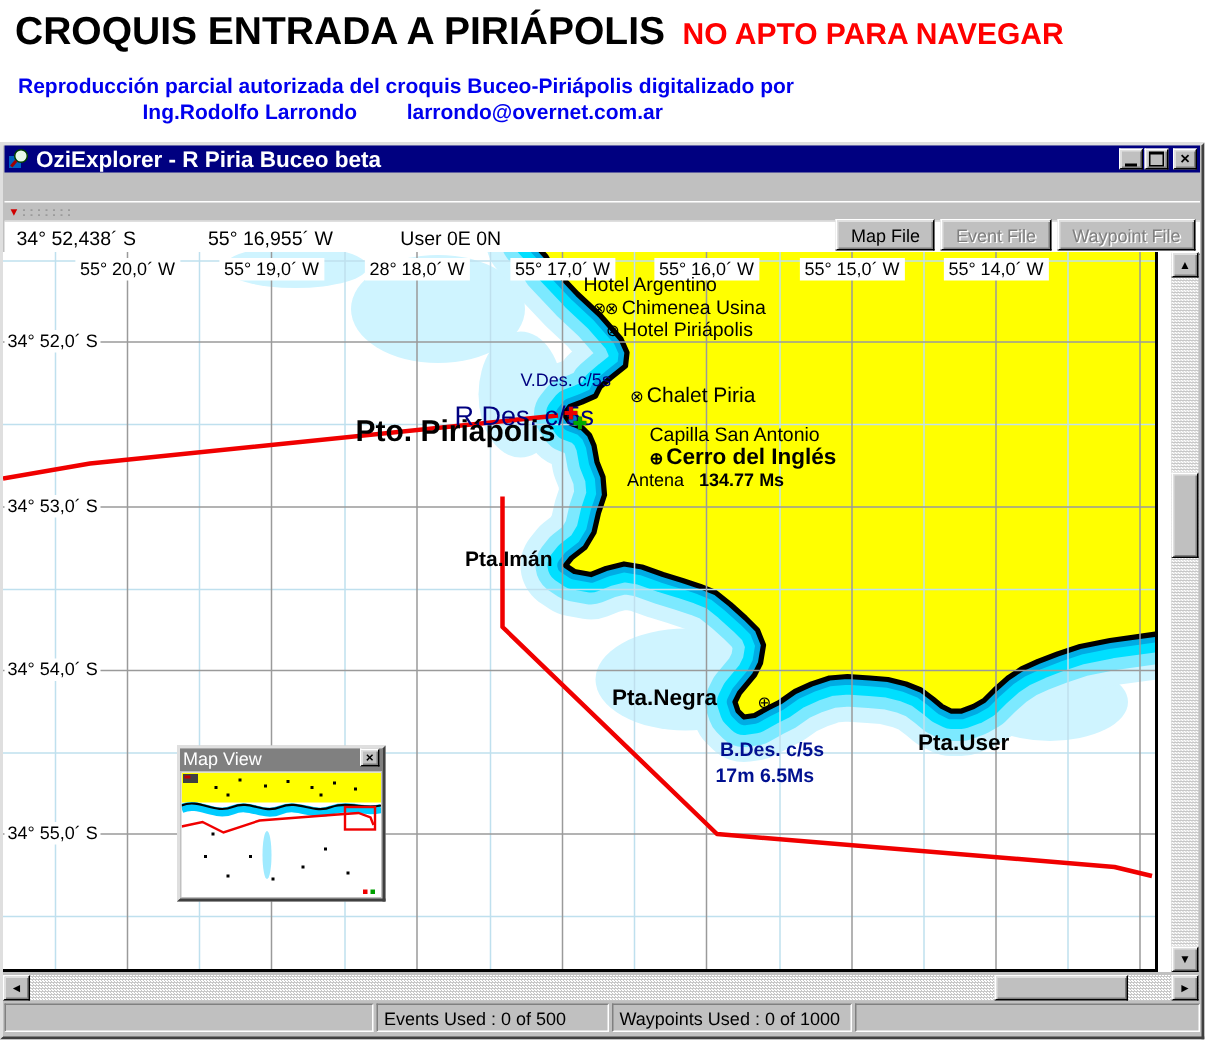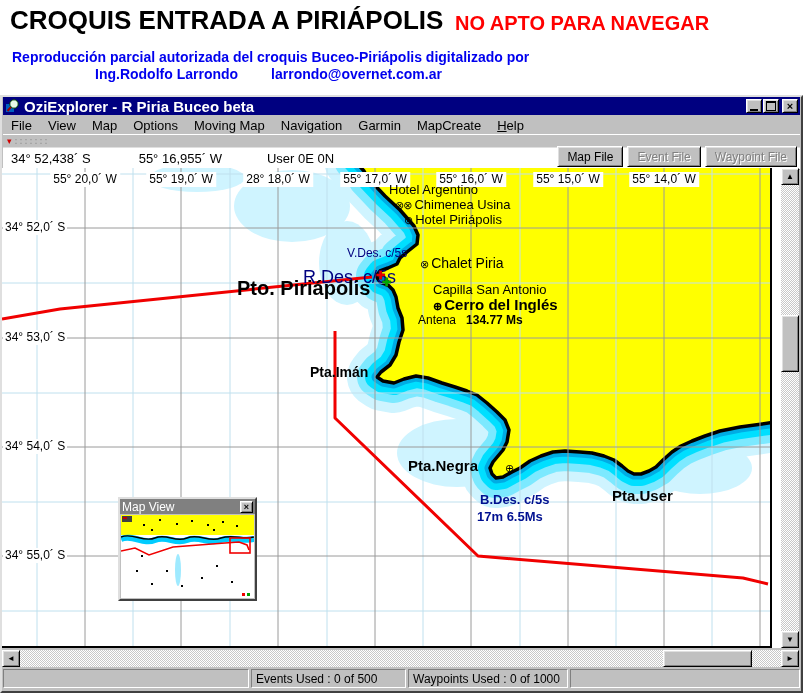--- a/index.html
+++ b/index.html
@@ -74,21 +74,21 @@
   #hscroll{position:absolute;left:0;top:553px;width:797px;height:17px;}
 
   
   #statusbar{position:absolute;left:1px;top:572px;right:1px;height:19px;display:flex;gap:2px;}
   .spanel{border:1px solid;border-color:#808080 #fff #fff #808080;background:#c0c0c0;font-size:12px;
           display:flex;align-items:center;padding-left:4px;box-sizing:border-box;white-space:nowrap;}
 
   
   #inset{position:absolute;left:116px;top:400px;width:139px;height:104px;background:#c0c0c0;
          border:2px solid;border-color:#dfdfdf #404040 #404040 #dfdfdf;box-sizing:border-box;}
-  #inset .ititle{height:15px;background:#808080;color:#fff;font-size:12px;display:flex;align-items:center;
+  #inset .ititle{height:15px;background:#808080;color:#fff;font-size:12px;display:flex;align-items:flex-start;
                  padding:0 2px;}
   #inset .ititle .tt{flex:1;}
   #inset .ix{width:13px;height:12px;background:#c0c0c0;border:1px solid;border-color:#fff #000 #000 #fff;
              box-shadow:inset 1px 1px 0 #dfdfdf,inset -1px -1px 0 #808080;font-size:9px;font-weight:bold;
              display:flex;align-items:center;justify-content:center;color:#000;box-sizing:border-box;}
   #inset .icontent{position:absolute;left:1px;top:16px;width:133px;height:83px;background:#fff;overflow:hidden;}
 </style>
 </head>
 <body>
 
@@ -110,31 +110,20 @@
         <span class="minbar"></span>
       </span>
     <span class="winbtn">
         <span class="restorebox"></span>
       </span>
     <span class="winbtn close">
         <span>×</span>
       </span>
   </div>
 
-  <div class="menubar" id="menubar">
-      <span class="menu-item">File</span>
-      <span class="menu-item">View</span>
-      <span class="menu-item">Map</span>
-      <span class="menu-item">Options</span>
-      <span class="menu-item">Moving Map</span>
-      <span class="menu-item">Navigation</span>
-      <span class="menu-item">Garmin</span>
-      <span class="menu-item">MapCreate</span>
-      <span class="menu-item"><u>H</u>elp</span>
-    </div>
 
   <div class="toolstrip">
     <span class="tri">▾</span>
     <span class="grip">:::::::</span>
   </div>
 
   <div class="coordbar">
     <span class="lat">34° 52,438´ S</span>
     <span class="lon">55° 16,955´ W</span>
     <span class="usr">User 0E  0N</span>

